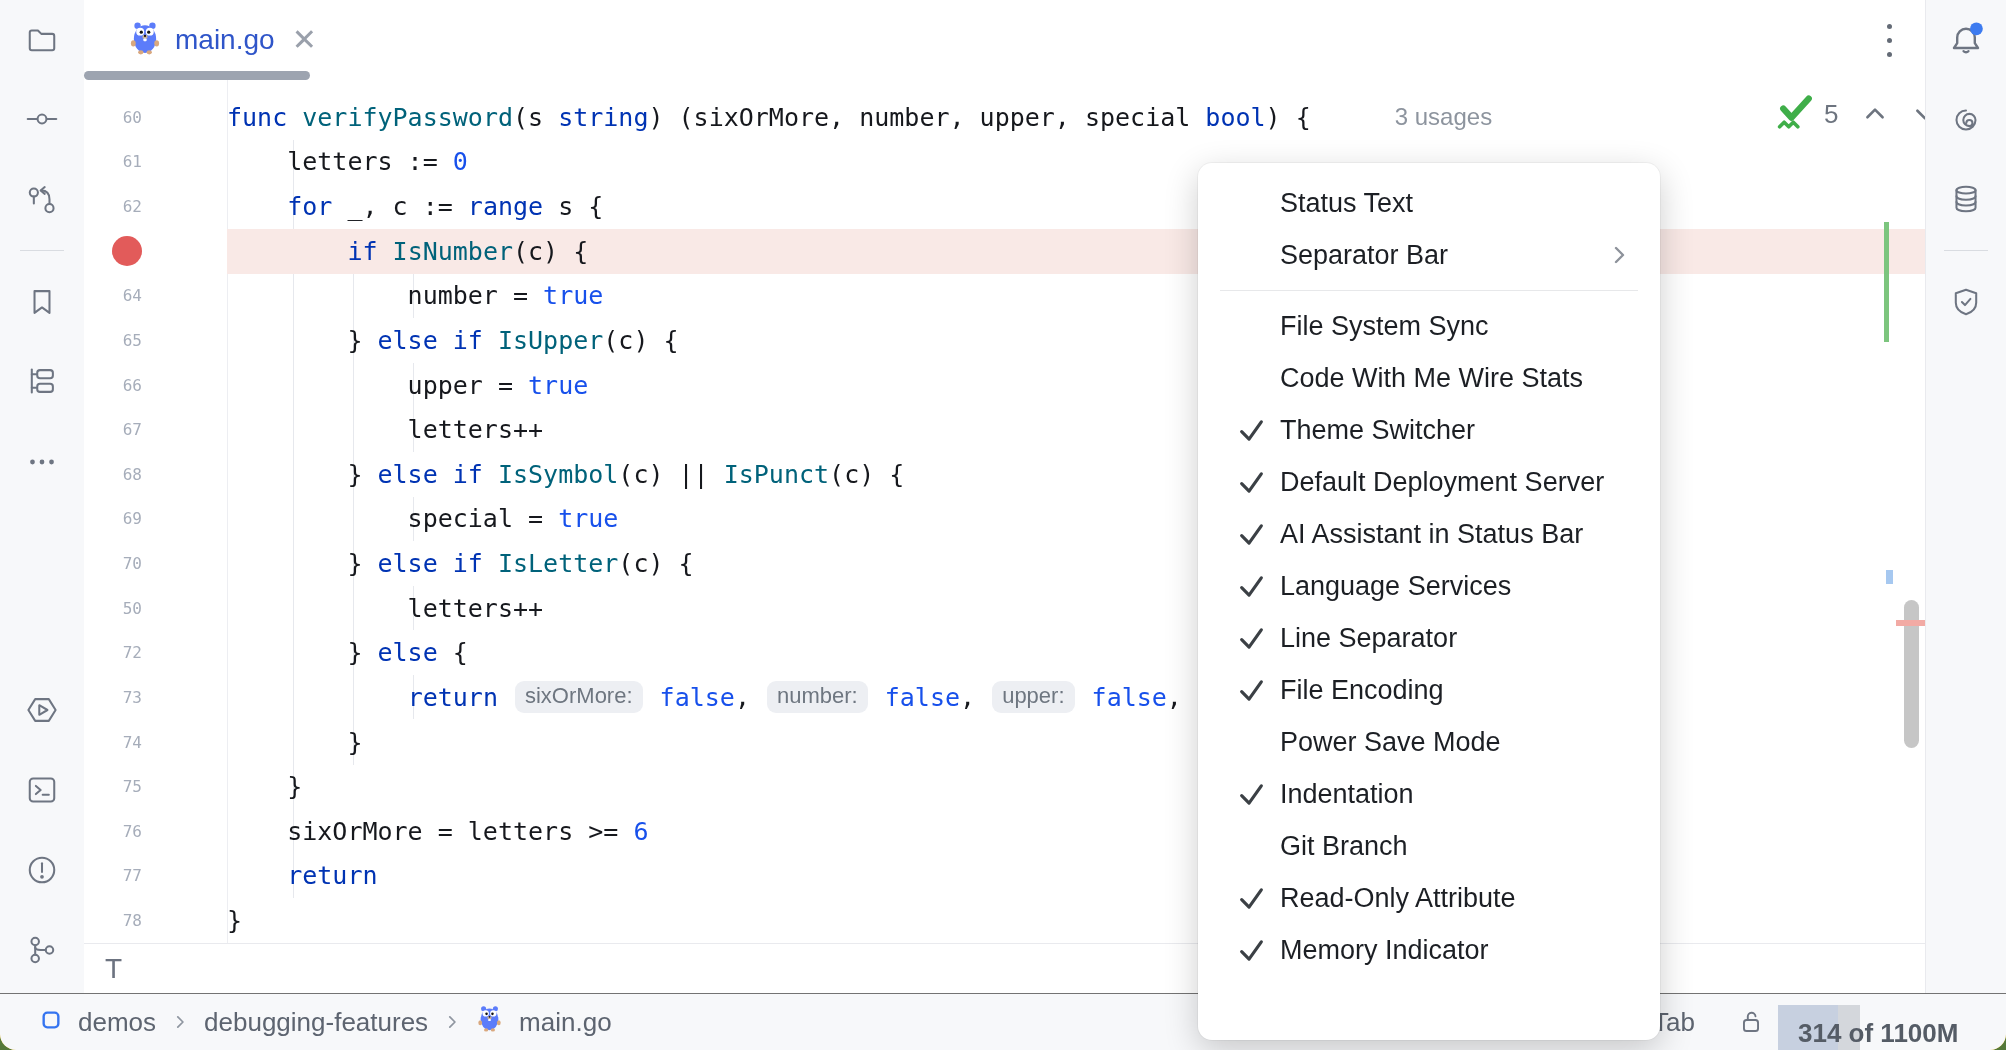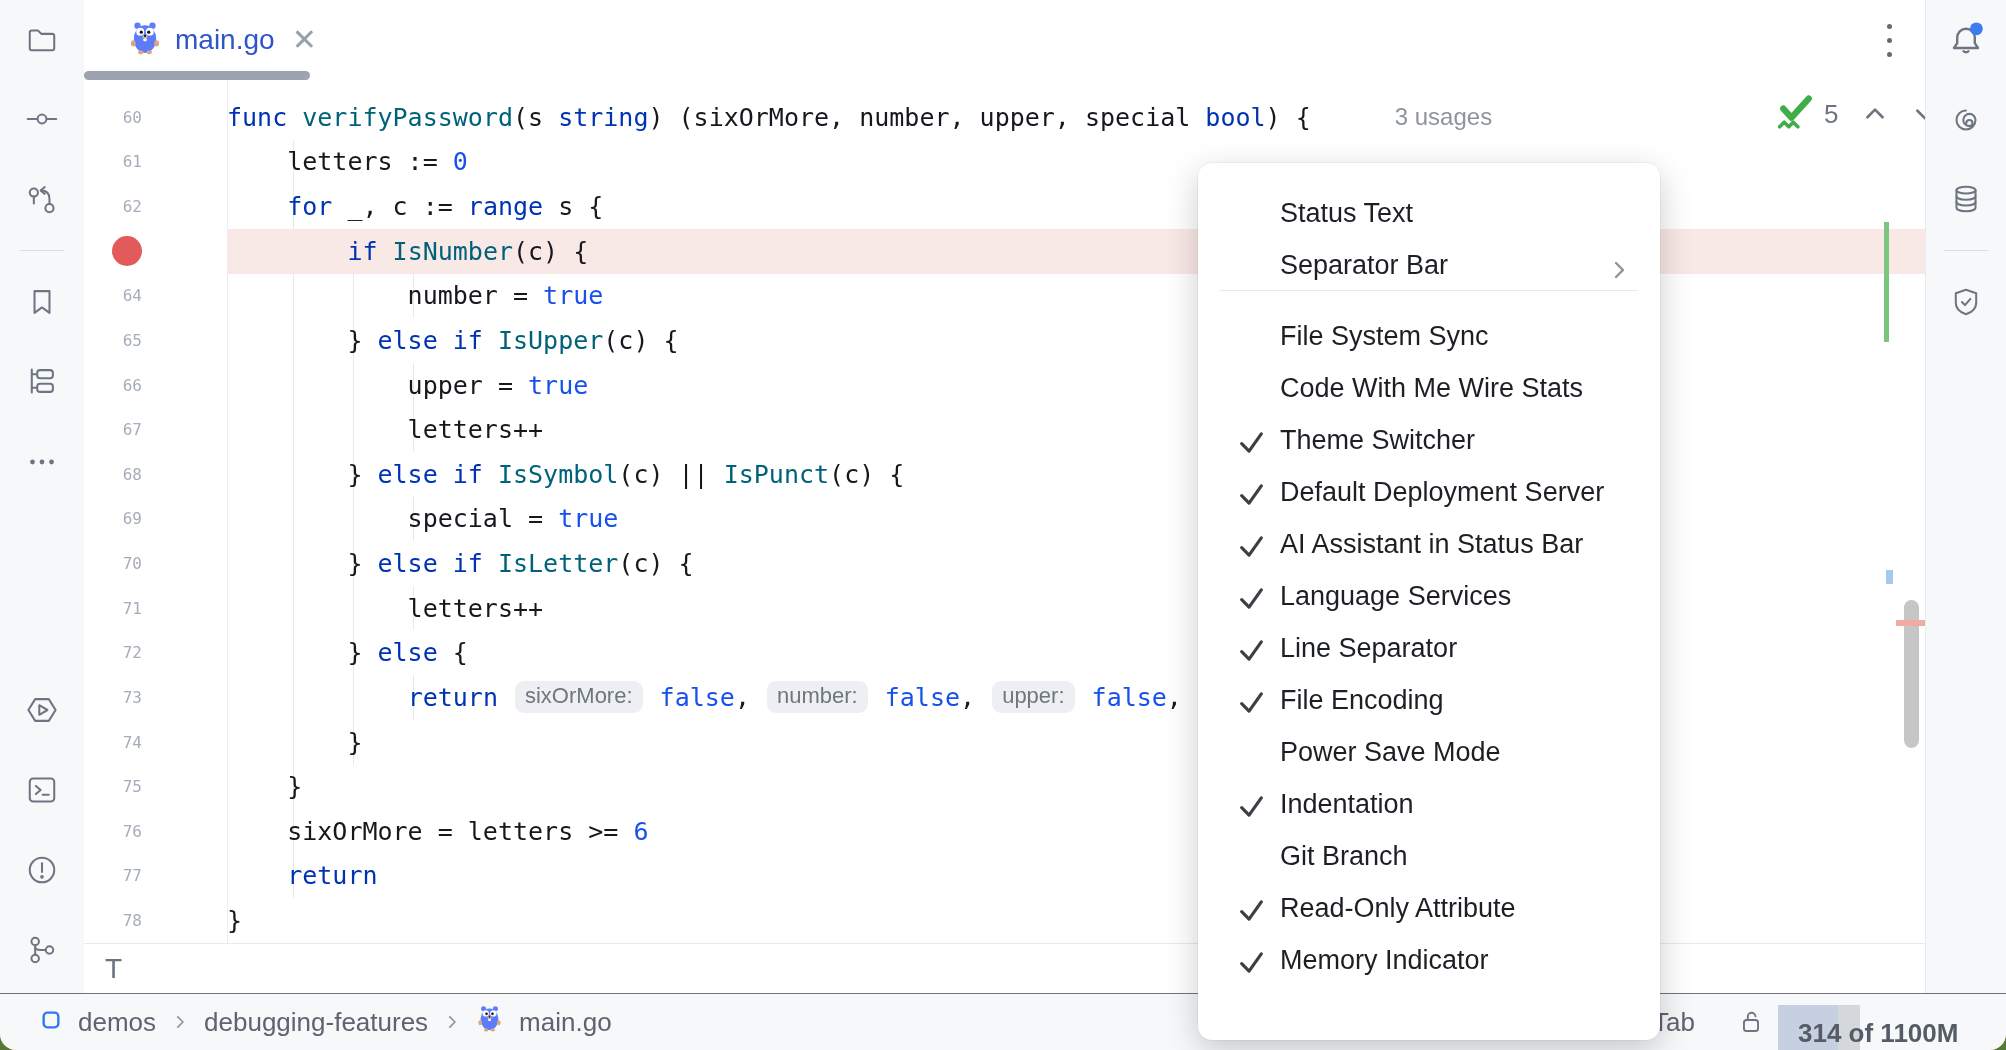--- a/index.html
+++ b/index.html
@@ -71,21 +71,21 @@
   .sb-lock{position:absolute;left:1735px;top:12px;width:32px;height:32px;}
   .mem{position:absolute;left:1778px;top:11px;width:207px;height:56px;font-weight:bold;}
   .mem .f1{position:absolute;left:0;top:0;width:60px;height:100%;background:#c7d0e0;}
   .mem .f2{position:absolute;left:60px;top:0;width:22px;height:100%;background:#d4d7dc;}
   .mem .txt{position:absolute;left:20px;top:0;height:100%;display:flex;align-items:center;
             font-size:26px;color:#555c66;}
   
   .menu{position:absolute;left:1198px;top:163px;width:462px;height:877px;background:#fff;
         border-radius:14px;box-shadow:0 10px 34px rgba(0,0,0,.2), 0 0 0 1px rgba(0,0,0,.04);
         box-sizing:border-box;padding-top:14px;z-index:10;}
-  .menu-item{height:52px;display:flex;align-items:flex-end;font-size:27px;color:#1c1f24;}
+  .menu-item{height:52px;display:flex;align-items:center;font-size:27px;color:#1c1f24;}
   .menu-check{flex:0 0 42px;margin-left:40px;display:flex;align-items:center;}
   .menu-check svg{width:27px;height:27px;}
   .menu-label{flex:1;}
   .menu-chevron{margin-right:30px;display:flex;align-items:center;}
   .menu-chevron svg{width:22px;height:22px;}
   .menu-sep{height:1px;background:#e7e8ea;margin:9px 22px;}
   .gopher{display:block;}
 </style>
 </head>
 <body>
@@ -239,21 +239,21 @@
         <div class="code-line"><div class="ln">61</div><div class="code"><span class="pl">    letters := </span><span class="num">0</span></div></div>
         <div class="code-line"><div class="ln">62</div><div class="code"><span class="pl">    </span><span class="kw">for </span><span class="pl">_, c := </span><span class="kw">range</span><span class="pl"> s {</span></div></div>
         <div class="code-line hl"><div class="ln"><span class="bp-dot"></span></div><div class="code"><span class="pl">        </span><span class="kw">if </span><span class="fn">IsNumber</span><span class="pl">(c) {</span></div></div>
         <div class="code-line"><div class="ln">64</div><div class="code"><span class="pl">            number = </span><span class="lit">true</span></div></div>
         <div class="code-line"><div class="ln">65</div><div class="code"><span class="pl">        } </span><span class="kw">else if </span><span class="fn">IsUpper</span><span class="pl">(c) {</span></div></div>
         <div class="code-line"><div class="ln">66</div><div class="code"><span class="pl">            upper = </span><span class="lit">true</span></div></div>
         <div class="code-line"><div class="ln">67</div><div class="code"><span class="pl">            letters++</span></div></div>
         <div class="code-line"><div class="ln">68</div><div class="code"><span class="pl">        } </span><span class="kw">else if </span><span class="fn">IsSymbol</span><span class="pl">(c) || </span><span class="fn">IsPunct</span><span class="pl">(c) {</span></div></div>
         <div class="code-line"><div class="ln">69</div><div class="code"><span class="pl">            special = </span><span class="lit">true</span></div></div>
         <div class="code-line"><div class="ln">70</div><div class="code"><span class="pl">        } </span><span class="kw">else if </span><span class="fn">IsLetter</span><span class="pl">(c) {</span></div></div>
-        <div class="code-line"><div class="ln">71</div><div class="code"><span class="pl">            letters++</span></div></div>
+        <div class="code-line"><div class="ln">50</div><div class="code"><span class="pl">            letters++</span></div></div>
         <div class="code-line"><div class="ln">72</div><div class="code"><span class="pl">        } </span><span class="kw">else</span><span class="pl"> {</span></div></div>
         <div class="code-line"><div class="ln">73</div><div class="code"><span class="pl">            </span><span class="kw">return </span><span class="chip">sixOrMore:</span><span class="pl"> </span><span class="lit">false</span><span class="pl">, </span><span class="chip">number:</span><span class="pl"> </span><span class="lit">false</span><span class="pl">, </span><span class="chip">upper:</span><span class="pl"> </span><span class="lit">false</span><span class="pl">, </span><span class="chip">special:</span><span class="pl"> </span><span class="lit">false</span></div></div>
         <div class="code-line"><div class="ln">74</div><div class="code"><span class="pl">        }</span></div></div>
         <div class="code-line"><div class="ln">75</div><div class="code"><span class="pl">    }</span></div></div>
         <div class="code-line"><div class="ln">76</div><div class="code"><span class="pl">    sixOrMore = letters &gt;= </span><span class="num">6</span></div></div>
         <div class="code-line"><div class="ln">77</div><div class="code"><span class="pl">    </span><span class="kw">return</span></div></div>
         <div class="code-line"><div class="ln">78</div><div class="code"><span class="pl">}</span></div></div>
       </div>
 
     <div class="inspect">

